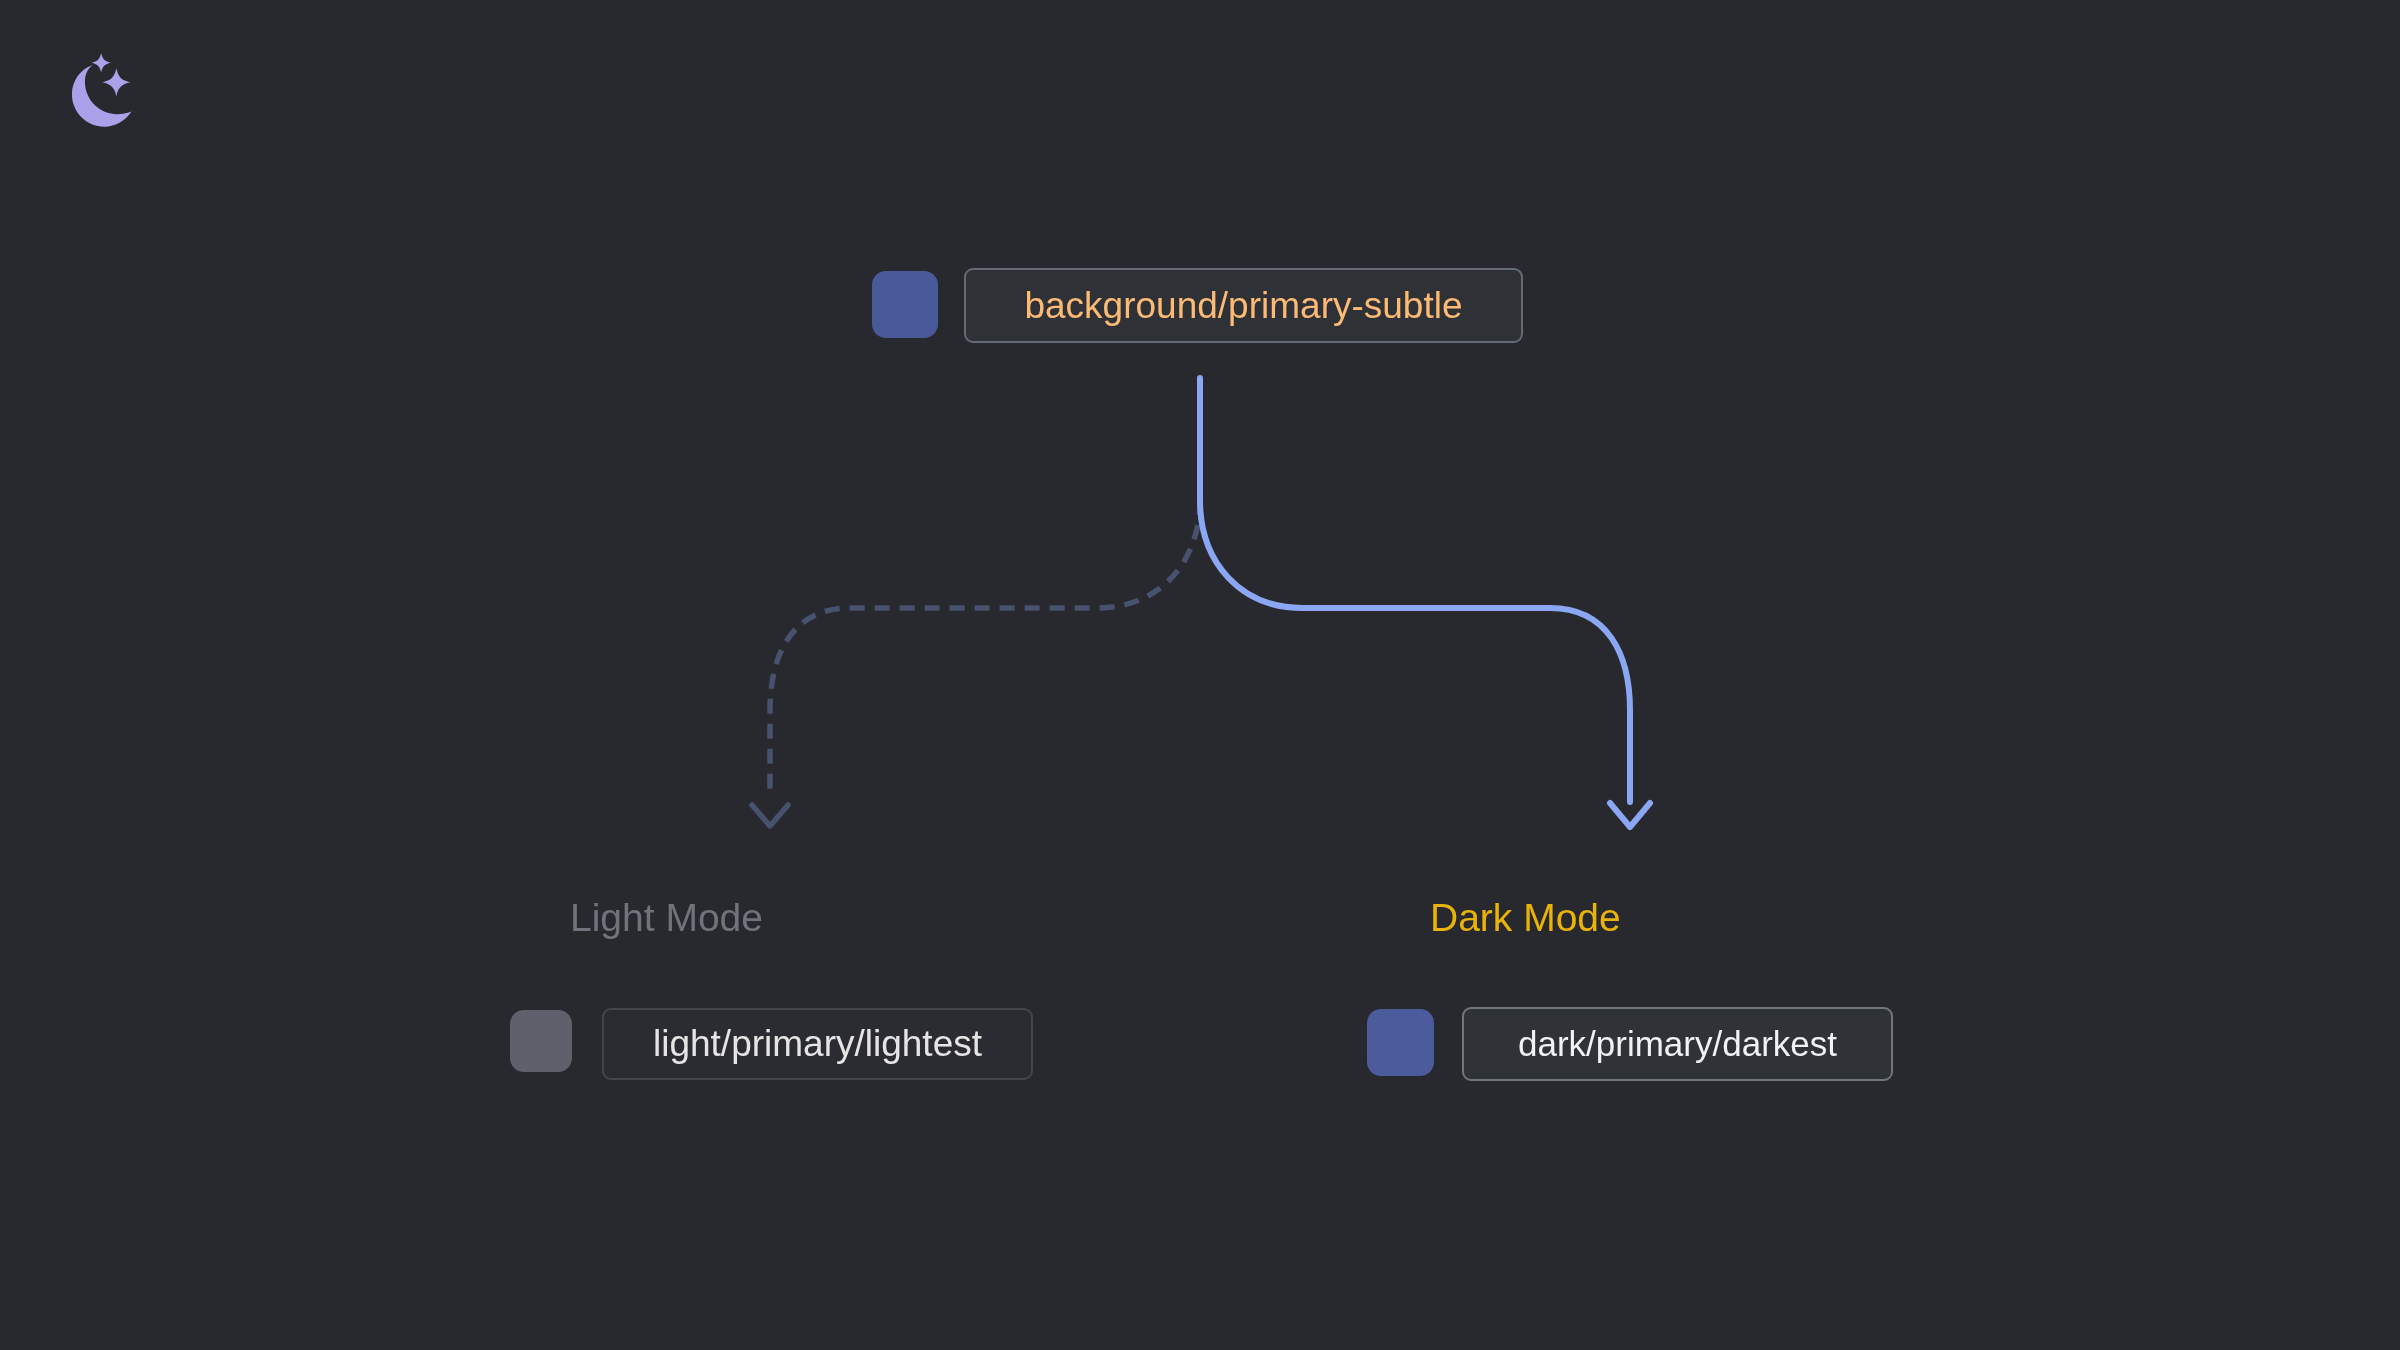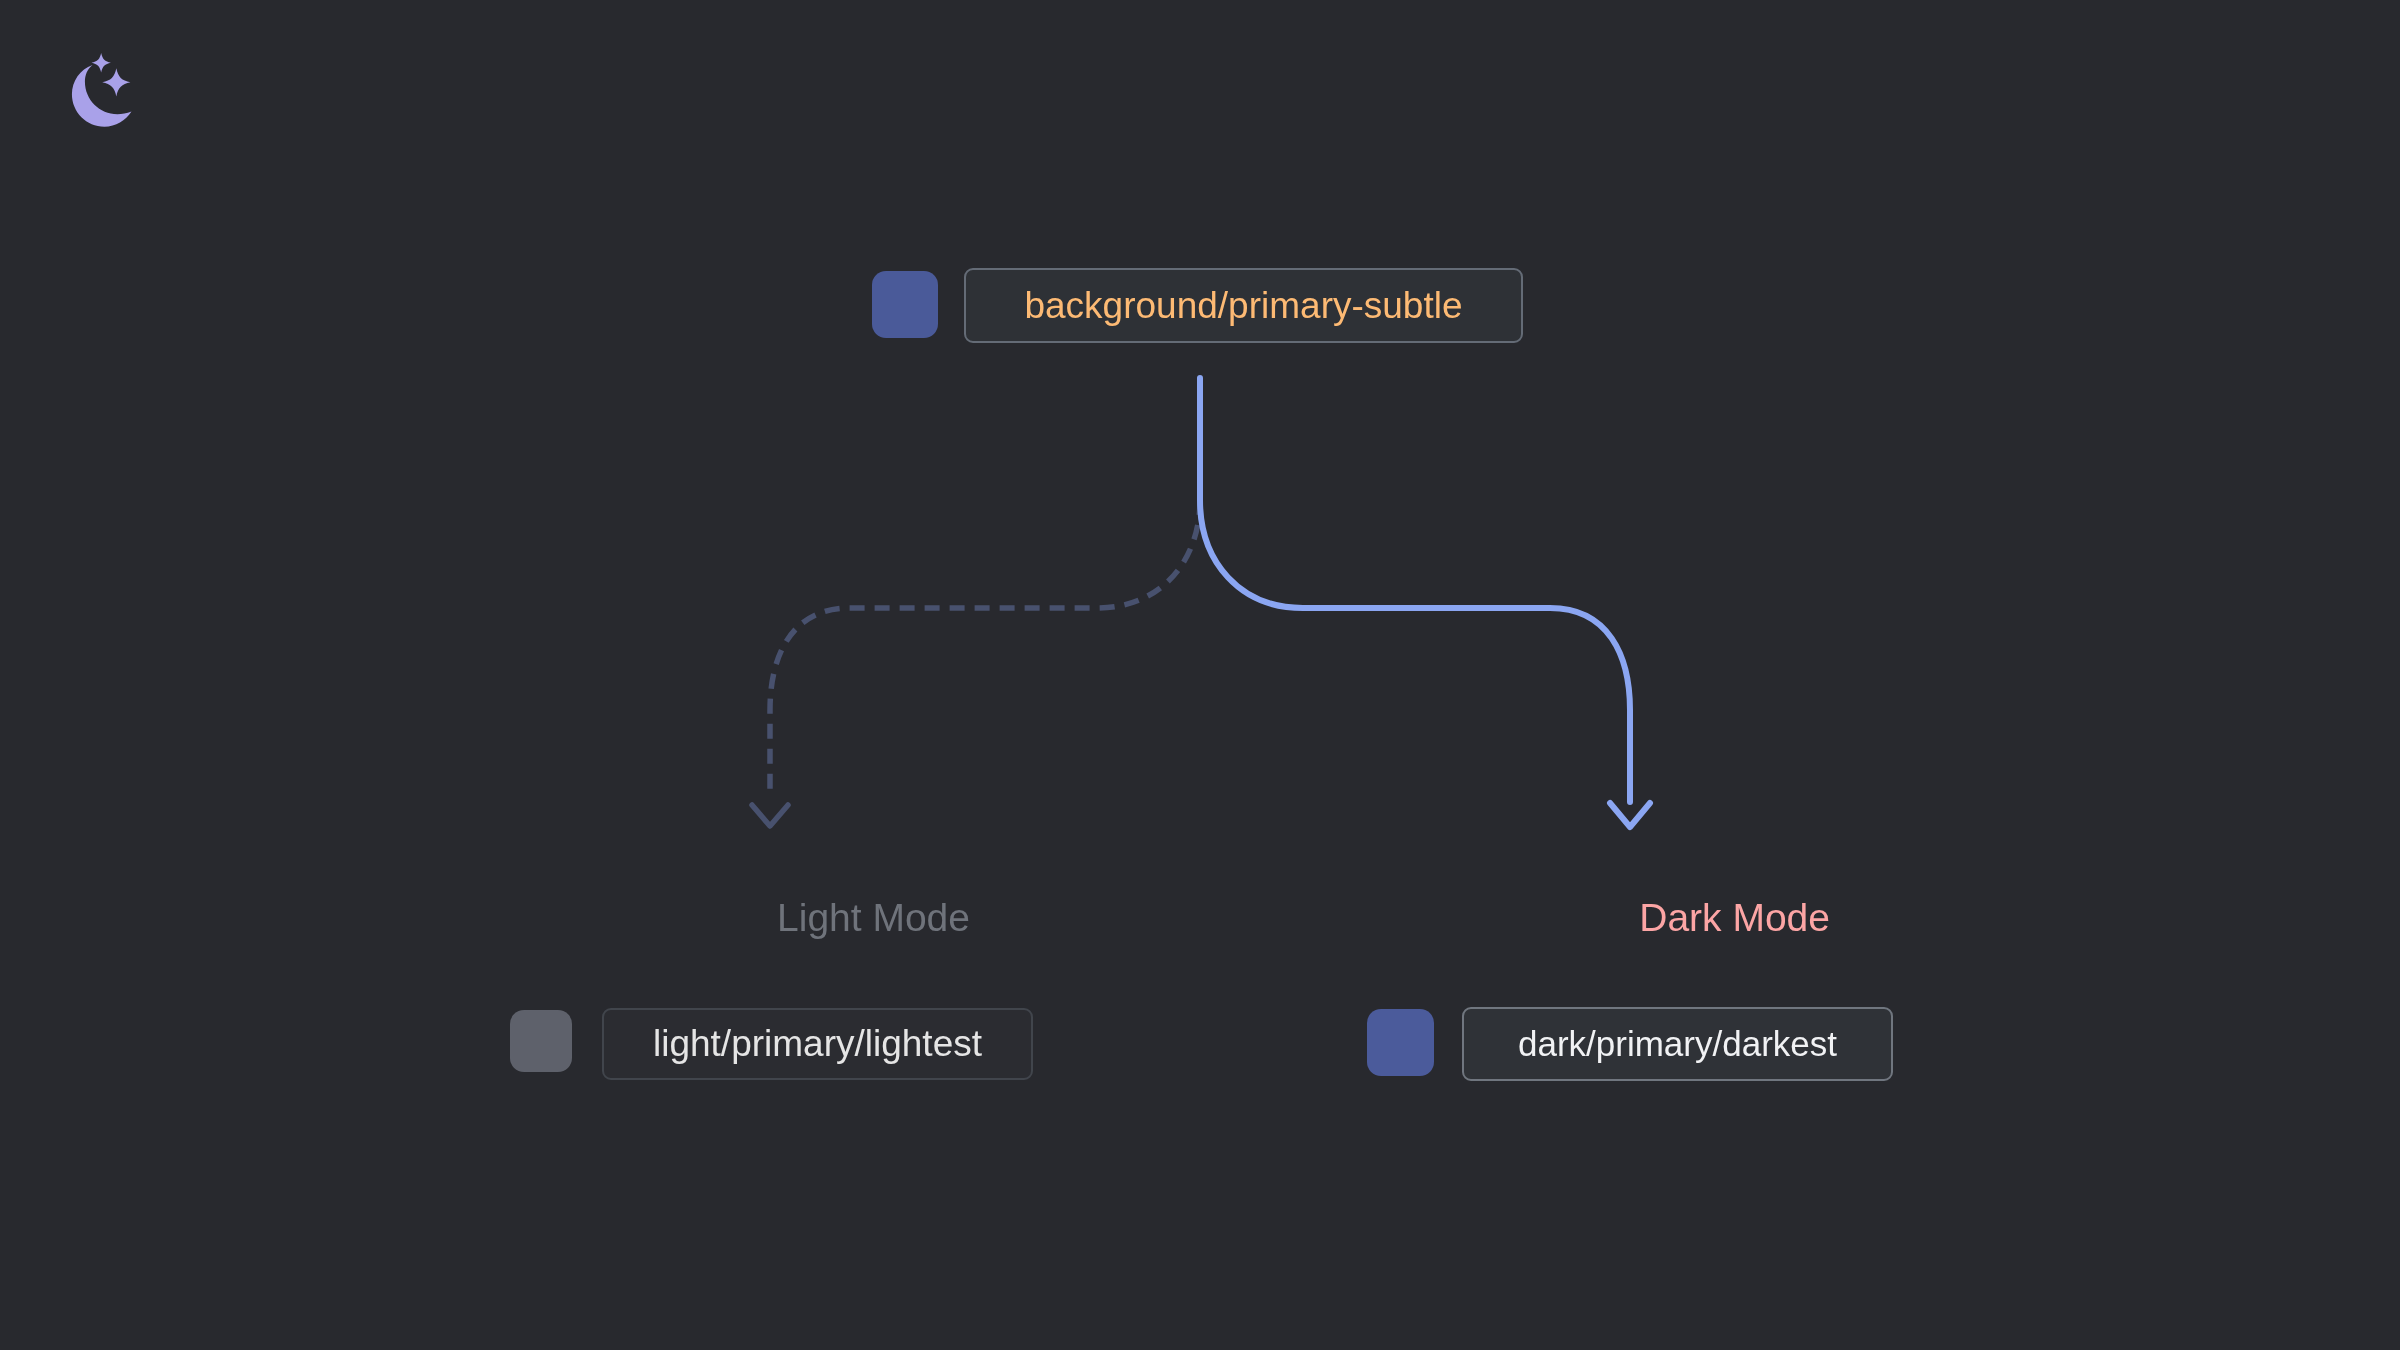--- a/index.html
+++ b/index.html
@@ -116,32 +116,32 @@
     border: 2.5px solid #70767f;
     color: #f1f2f4;
     font-size: 35px;
   }
 
   
   .mode-title {
     position: absolute;
     top: 896px;
     width: 400px;
-    text-align: right;
+    text-align: left;
     font-size: 39px;
     line-height: 44px;
     font-weight: 400;
   }
   .light-title {
     left: 570px;
     color: #6f737b;
   }
   .dark-title {
     left: 1430px;
-    color: #fca5a5;
+    color: #eab308;
   }
 </style>
 </head>
 <body>
 
 <div class="canvas">
 
   <svg class="logo" viewBox="0 0 72 72" aria-hidden="true">
     <path d="M 30 12
          C 18.5 16 11 27 11 39

